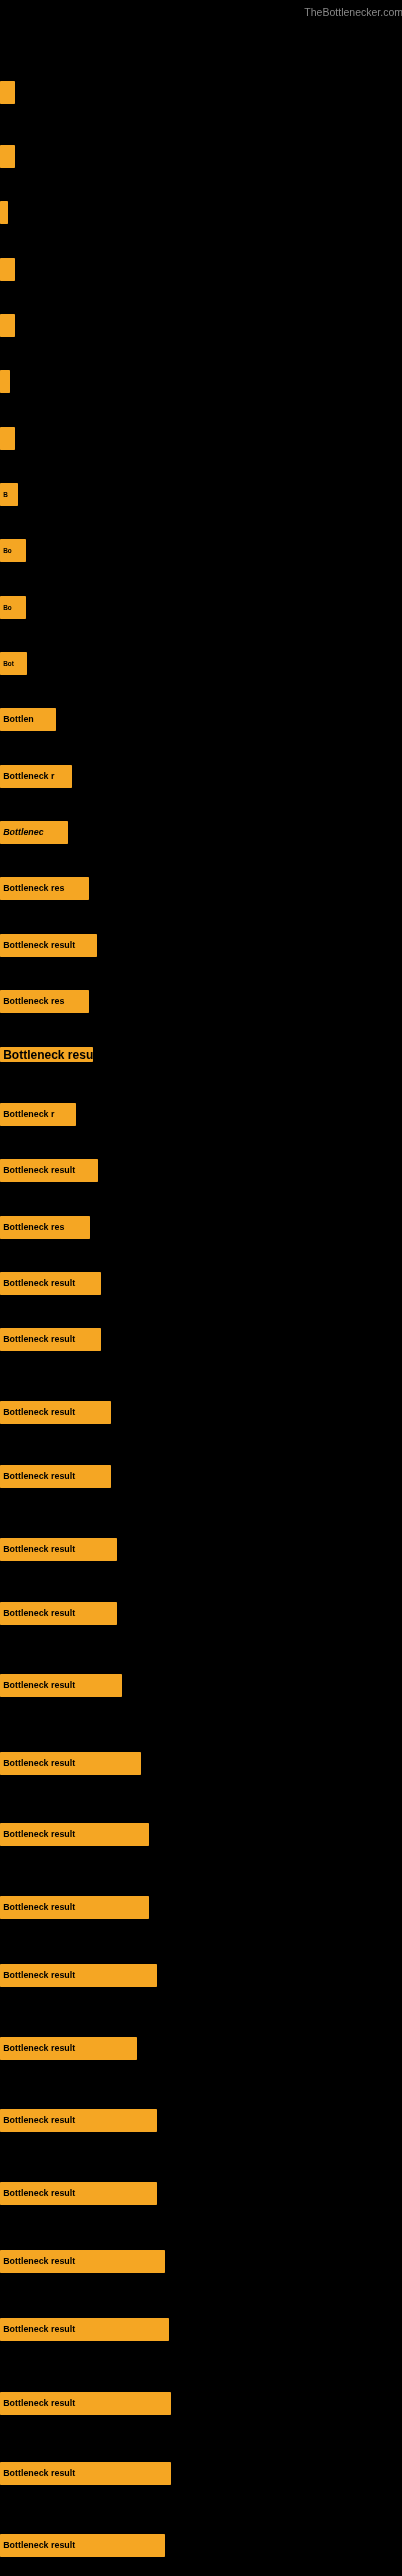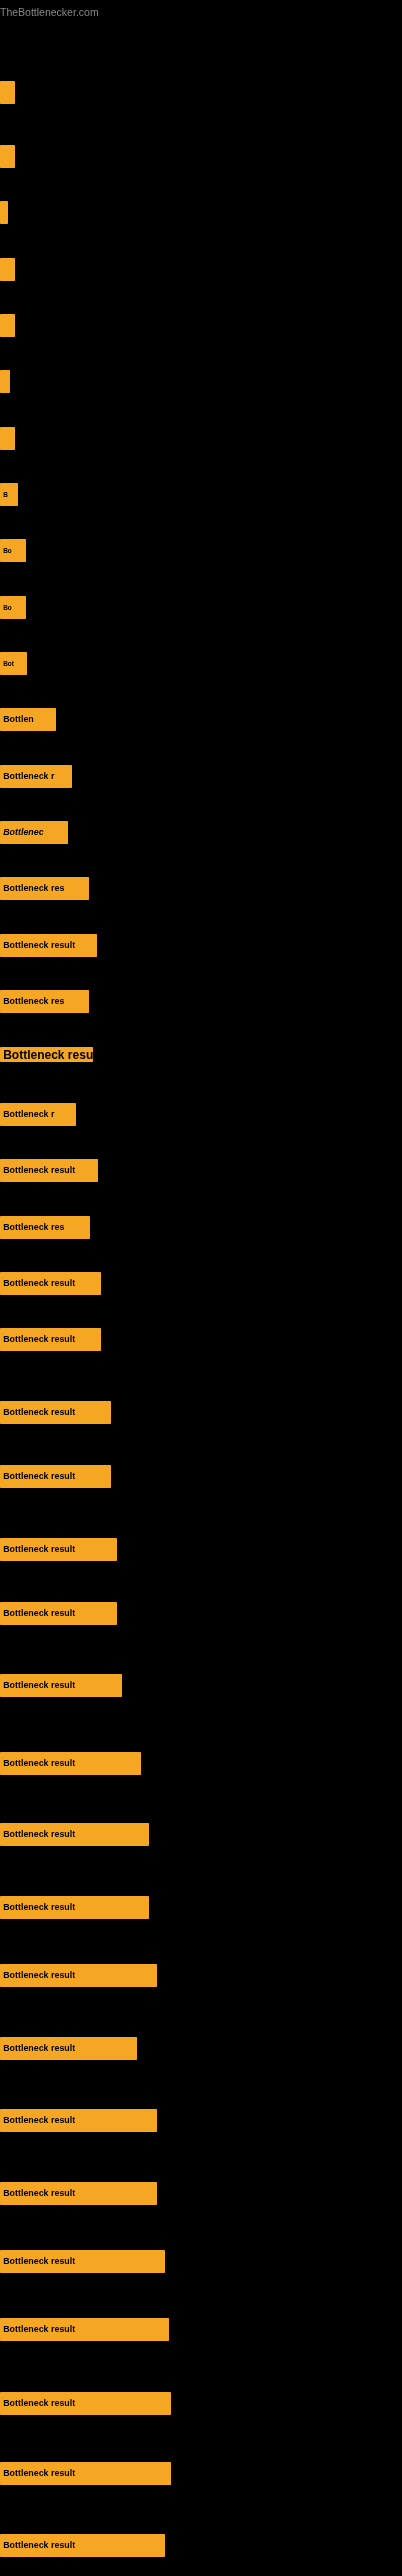--- a/index.html
+++ b/index.html
@@ -9,21 +9,21 @@
     }
     body {
       background-color: #000;
       width: 403px;
       min-height: 2576px;
       font-family: Arial, sans-serif;
       position: relative;
     }
     .site-title {
       color: #888;
-      text-align: left;
+      text-align: right;
       font-size: 10.5px;
       padding: 6.4px 0 3.2px 0;
       position: absolute;
       top: 0;
       width: 100%;
     }
     .bar-container {
       position: absolute;
       left: 0;
       display: flex;

